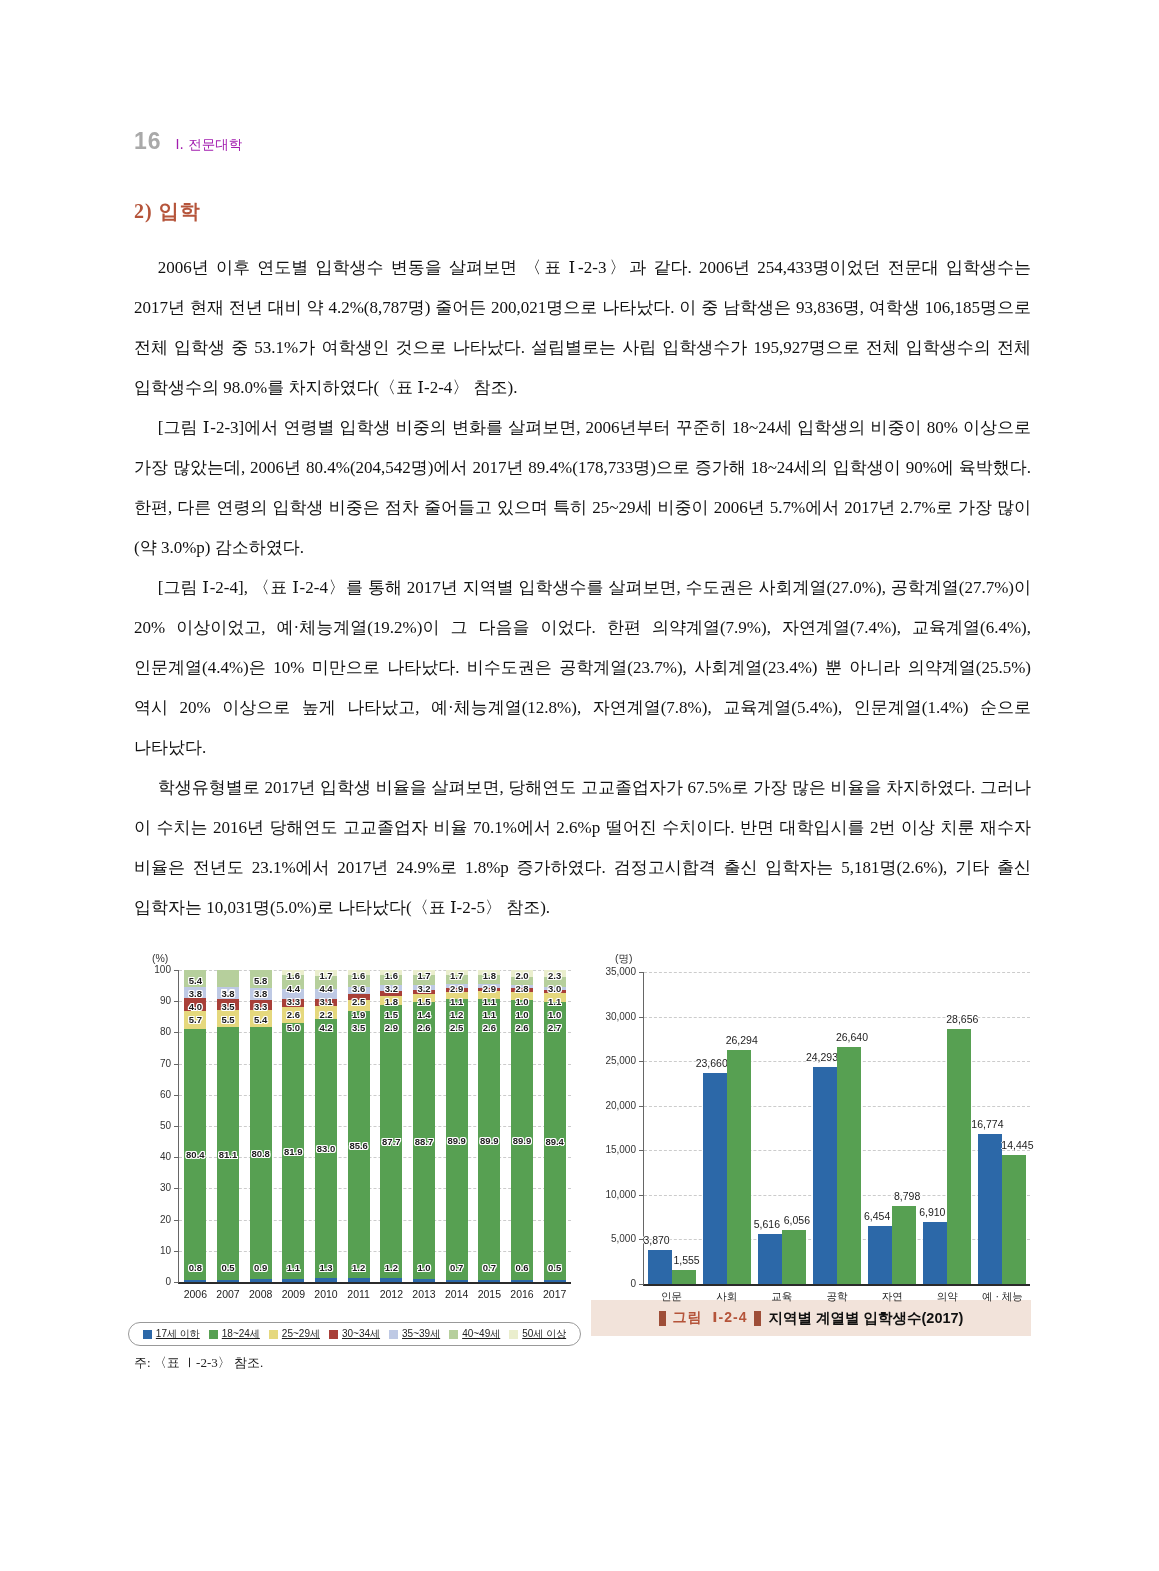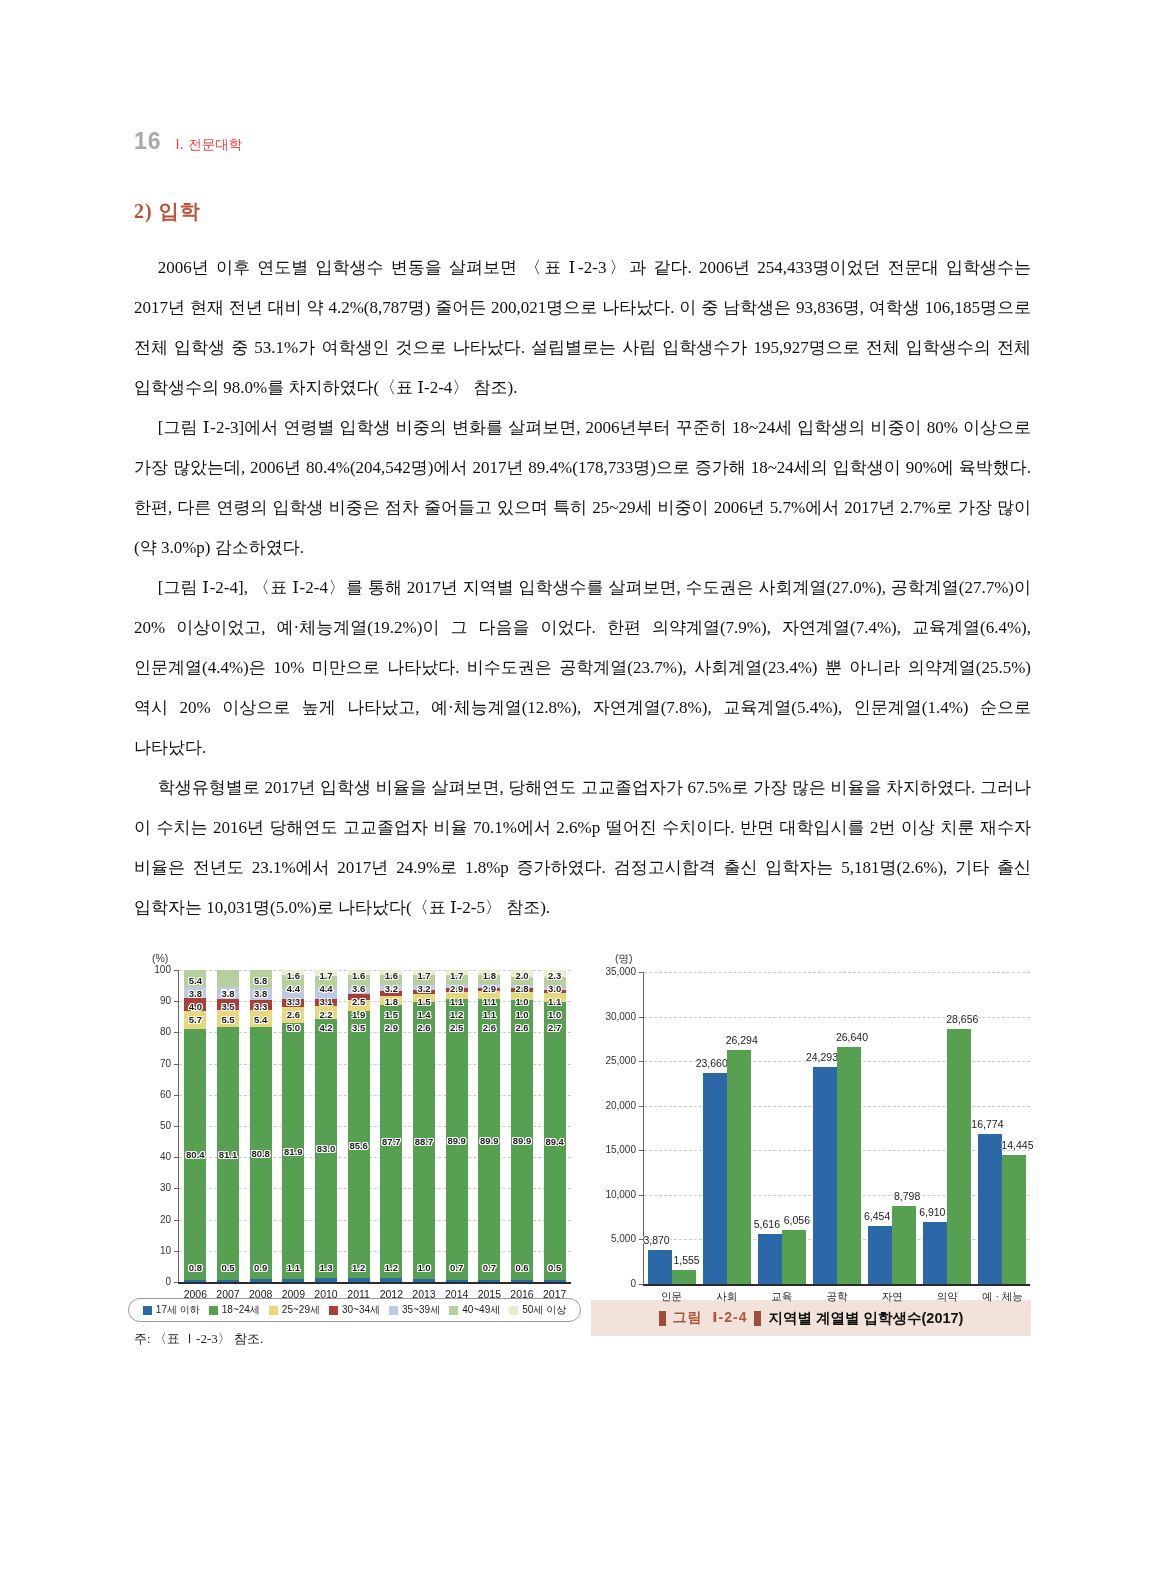--- a/index.html
+++ b/index.html
@@ -7,21 +7,21 @@
     position:relative;
     width:1159px;height:1571px;
     background:#fff;
     font-family:"Liberation Serif","DejaVu Serif",serif;
     color:#1a1a1a;
     overflow:hidden;
   }
   
   .hdr{position:absolute;left:134px;top:128px;display:flex;align-items:baseline;gap:14px;}
   .hdr .pagenum{font-family:"Liberation Sans",sans-serif;font-size:23px;font-weight:bold;color:#a9a9a9;letter-spacing:1px;}
-  .hdr .chapter{font-family:"DejaVu Sans",sans-serif;font-size:13.5px;color:#ef4444;}
+  .hdr .chapter{font-family:"DejaVu Sans",sans-serif;font-size:13.5px;color:#a21caf;}
   
   .sec-title{position:absolute;left:134px;top:198px;font-size:20px;font-weight:bold;color:#b5543a;letter-spacing:1px;}
   
   .bodytext{position:absolute;left:134px;top:248px;width:897px;font-size:17px;line-height:40px;text-align:justify;color:#111;}
   .bodytext p{margin:0;text-indent:1.4em;word-break:keep-all;}
   
   .figures{position:absolute;left:134px;top:952px;width:897px;display:flex;gap:16px;}
   .figcol{position:relative;font-family:"Liberation Sans","DejaVu Sans",sans-serif;}
   .figcol.left{width:441px;}
   .figcol.right{width:440px;}
@@ -37,21 +37,21 @@
     position:absolute;transform:translateX(-50%);
     font-size:9.5px;font-weight:bold;color:#1c1c1c;white-space:nowrap;line-height:11px;
     text-shadow:-1px -1px 0 #fff,1px -1px 0 #fff,-1px 1px 0 #fff,1px 1px 0 #fff,0 -1px 0 #fff,0 1px 0 #fff,-1px 0 0 #fff,1px 0 0 #fff;
   }
   .val-label{
     position:absolute;transform:translateX(-50%);
     font-size:10.5px;color:#1c1c1c;white-space:nowrap;
     text-shadow:-1px 0 0 #fff,1px 0 0 #fff,0 -1px 0 #fff,0 1px 0 #fff;
   }
   .xcat{position:absolute;transform:translateX(-50%);top:100%;margin-top:6px;font-size:10.5px;color:#222;white-space:nowrap;}
-  .legend-row{display:flex;justify-content:center;margin-top:14px;}
+  .legend-row{display:flex;justify-content:center;margin-top:38px;text-decoration:underline;}
   .legend-pill{
     display:inline-flex;align-items:center;gap:9px;
     border:1px solid #999;border-radius:14px;padding:4px 14px;background:#fff;
   }
   .legend-item{display:inline-flex;align-items:center;gap:4px;font-size:10px;color:#222;white-space:nowrap;}
   .legend-swatch{width:9px;height:9px;display:inline-block;}
   .caption-band{
     margin-top:14px;background:#f2e3da;height:36px;
     display:flex;align-items:center;justify-content:center;gap:7px;
   }

